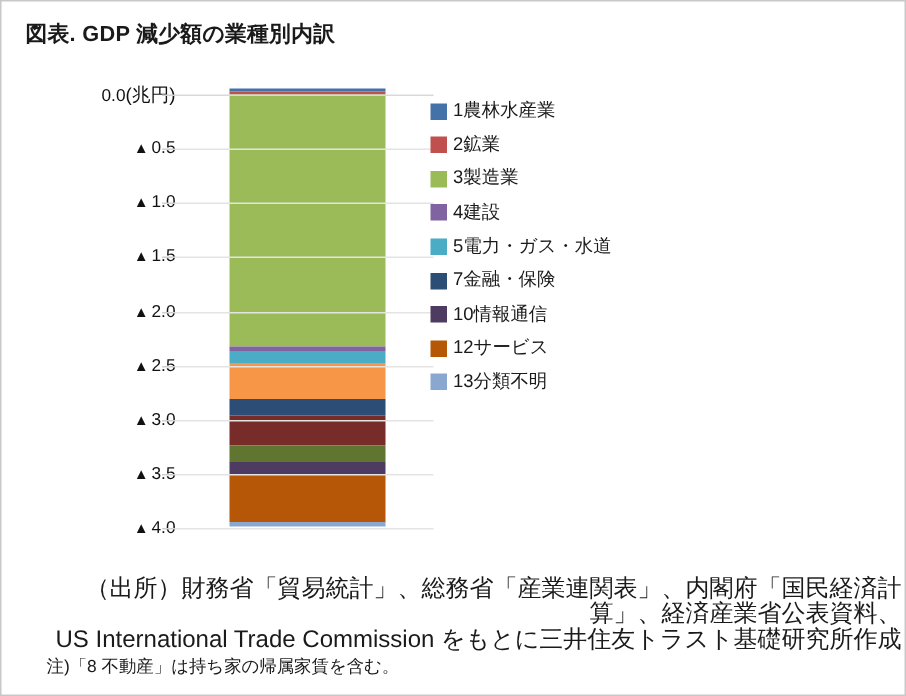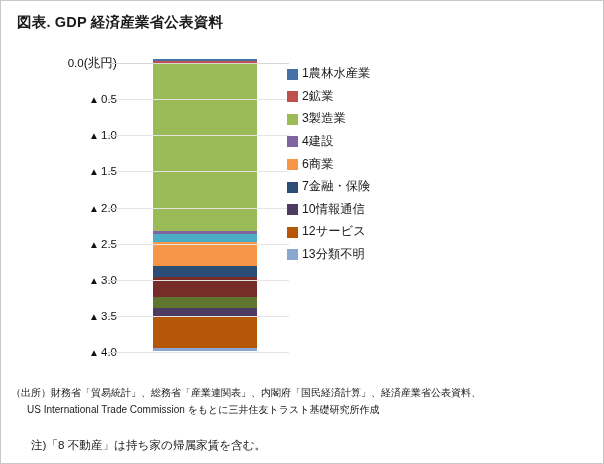--- a/index.html
+++ b/index.html
@@ -75,35 +75,36 @@
   }
   .legend-swatch{
     width:11px;height:11px;margin-right:4px;flex:0 0 auto;
     display:inline-block;
   }
   .legend-label{line-height:1;}
 
   
   .source{
     position:absolute;left:10px;top:383px;
-    font-size:10px;line-height:17px;
+    font-size:16px;line-height:17px;
     width:590px;
+    text-align:right;
   }
   .source .l2{display:block;margin-left:16px;}
   .note{
     position:absolute;left:10px;top:435px;
     font-size:11.6px;line-height:17px;margin-left:20px;
   }
 </style>
 </head>
 <body>
 
 <div id="page">
 
-  <div class="chart-title">図表. GDP 経済産業省公表資料</div>
+  <div class="chart-title">図表. GDP 減少額の業種別内訳</div>
 
   <div class="ylabels" id="ylabels">
       <div class="ytick unit" style="top: 6px;">0.0<span class="unitjp">(兆円)</span></div>
       <div class="ytick" style="top: 42.15px;"><span class="tri">▲</span>0.5</div>
       <div class="ytick" style="top: 78.3px;"><span class="tri">▲</span>1.0</div>
       <div class="ytick" style="top: 114.45px;"><span class="tri">▲</span>1.5</div>
       <div class="ytick" style="top: 150.6px;"><span class="tri">▲</span>2.0</div>
       <div class="ytick" style="top: 186.75px;"><span class="tri">▲</span>2.5</div>
       <div class="ytick" style="top: 222.9px;"><span class="tri">▲</span>3.0</div>
       <div class="ytick" style="top: 259.05px;"><span class="tri">▲</span>3.5</div>
@@ -147,22 +148,22 @@
       </div>
       <div class="legend-item">
         <span class="legend-swatch" style="background: rgb(155, 187, 89);"></span>
         <span class="legend-label">3製造業</span>
       </div>
       <div class="legend-item">
         <span class="legend-swatch" style="background: rgb(128, 100, 162);"></span>
         <span class="legend-label">4建設</span>
       </div>
       <div class="legend-item">
-        <span class="legend-swatch" style="background: rgb(247, 150, 70);"></span>
-        <span class="legend-label">6商業</span>
+        <span class="legend-swatch" style="background: rgb(75, 172, 198);"></span>
+        <span class="legend-label">5電力・ガス・水道</span>
       </div>
       <div class="legend-item">
         <span class="legend-swatch" style="background: rgb(44, 77, 117);"></span>
         <span class="legend-label">7金融・保険</span>
       </div>
       <div class="legend-item">
         <span class="legend-swatch" style="background: rgb(77, 59, 98);"></span>
         <span class="legend-label">10情報通信</span>
       </div>
       <div class="legend-item">

